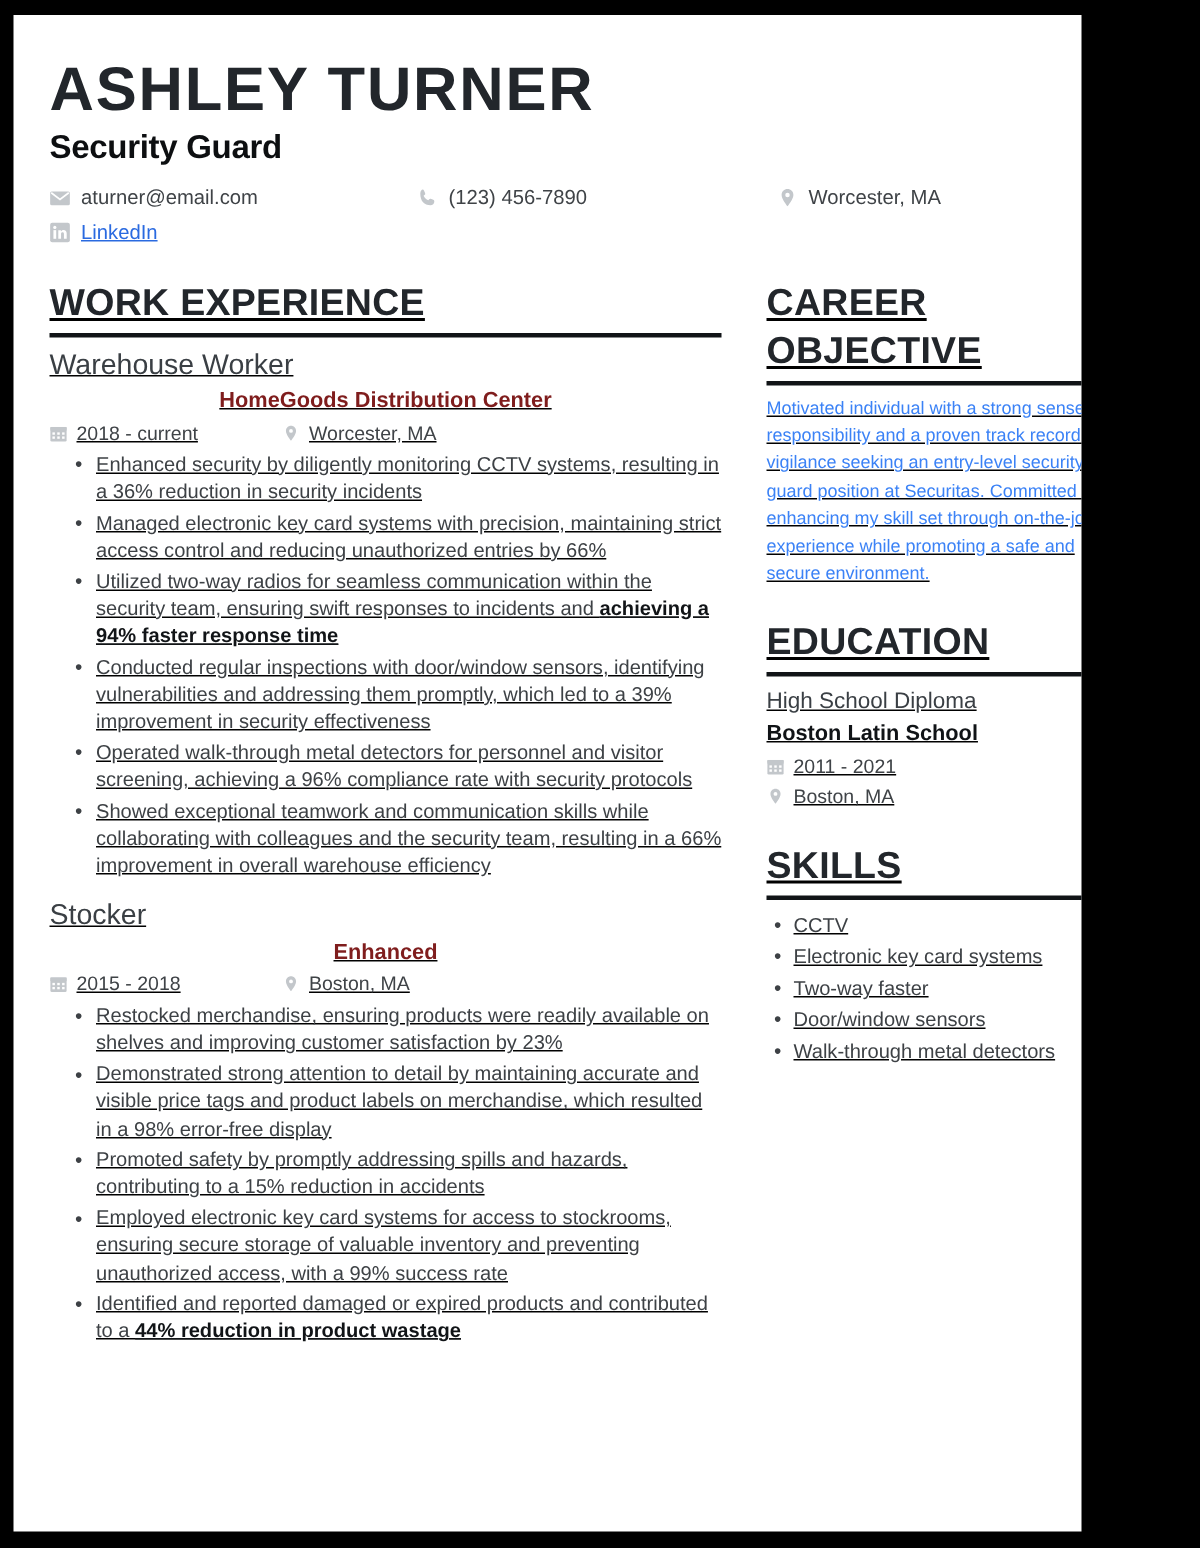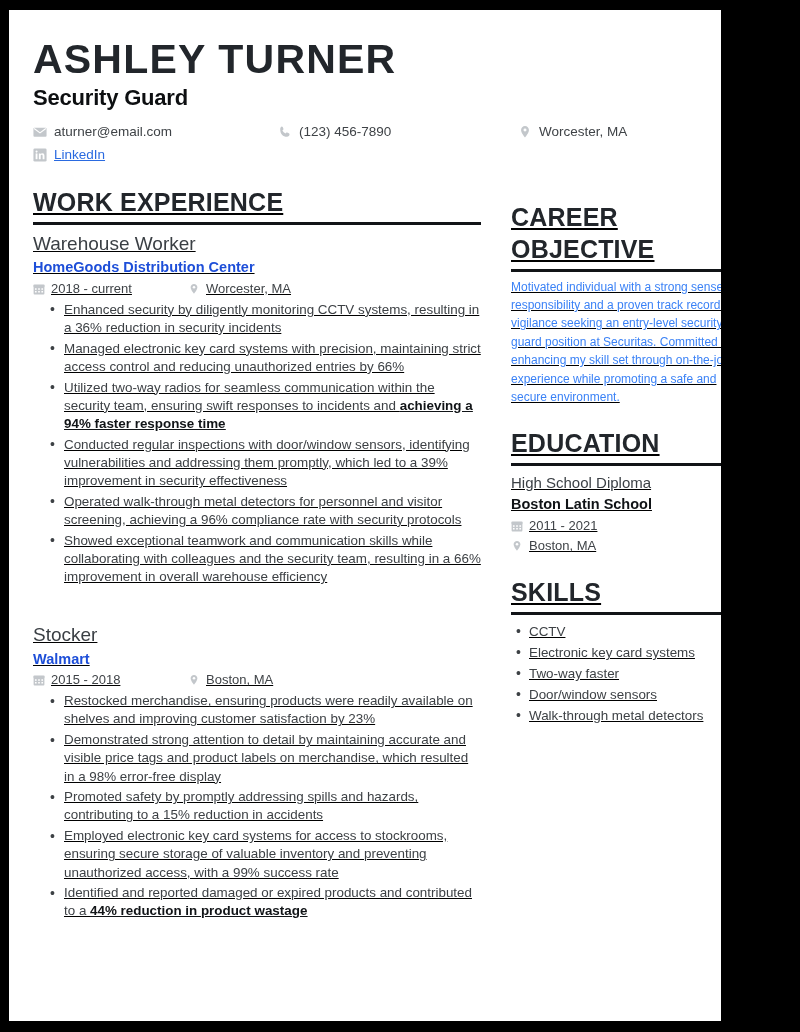--- a/index.html
+++ b/index.html
@@ -96,34 +96,35 @@
     text-transform: uppercase;
   }
   .rule {
     border-bottom: 3.5px solid #111417;
     margin: 3px 0 6px 0;
   }
   .rule-right { border-bottom: 3.5px solid #111417; margin: 3px 0 6px 0; }
 
   
   .job { margin-bottom: 2px; }
-  .job + .job { margin-top: 36px; }
+  .job + .job { margin-top: 12px; }
   .role {
     font-size: 19px;
     font-weight: 400;
     color: #3a3f44;
     line-height: 1.35;
     margin: 3px 0 1px 0;
   }
   .company {
     font-size: 14.5px;
     font-weight: 700;
-    color: #1d4ed8;
+    color: #7f1d1d;
     line-height: 1.4;
     margin: 0 0 2px 0;
+    text-align: center;
   }
   .meta-row {
     display: flex;
     align-items: center;
     margin: 1px 0 3px 0;
   }
   .meta-item {
     display: flex;
     align-items: center;
     gap: 6px;
@@ -198,21 +199,21 @@
   }
   ul.skills li::before {
     content: "•";
     position: absolute;
     left: -13px;
     top: 0;
     color: #3d4145;
     font-size: 14px;
   }
   .sec-block { margin-top: 22px; }
-  .sec-block.first { margin-top: 15px; }
+  .sec-block.first { margin-top: 0; }
 </style>
 </head>
 <body>
 
 <div class="page-frame">
   <div class="page">
 
     <div>
       <h1 class="name">ASHLEY TURNER</h1>
       <div class="job-title">Security Guard</div>
@@ -297,21 +298,21 @@
                   <li><span>Enhanced security by diligently monitoring CCTV systems, resulting in a 36% reduction in security incidents</span></li>
                   <li><span>Managed electronic key card systems with precision, maintaining strict access control and reducing unauthorized entries by 66%</span></li>
                   <li><span>Utilized two-way radios for seamless communication within the security team, ensuring swift responses to incidents and </span><span class="hl">achieving a 94% faster response time</span></li>
                   <li><span>Conducted regular inspections with door/window sensors, identifying vulnerabilities and addressing them promptly, which led to a 39% improvement in security effectiveness</span></li>
                   <li><span>Operated walk-through metal detectors for personnel and visitor screening, achieving a 96% compliance rate with security protocols</span></li>
                   <li><span>Showed exceptional teamwork and communication skills while collaborating with colleagues and the security team, resulting in a 66% improvement in overall warehouse efficiency</span></li>
                 </ul>
               </div>
               <div class="job">
                 <div class="role">Stocker</div>
-                <div class="company">Walmart</div>
+                <div class="company">Enhanced</div>
                 <div class="meta-row">
                   <div class="meta-item meta-date">
                     <span class="ico"><svg width="12" height="12" viewBox="0 0 16 16">
                         <rect x="0.8" y="2.2" width="14.4" height="13" rx="1.2" fill="#c3c7cb"></rect>
                         <rect x="0.8" y="2.2" width="14.4" height="3.2" fill="#c3c7cb"></rect>
                         <rect x="2.6" y="7" width="2.2" height="2.1" fill="#fff"></rect>
                         <rect x="6.9" y="7" width="2.2" height="2.1" fill="#fff"></rect>
                         <rect x="11.2" y="7" width="2.2" height="2.1" fill="#fff"></rect>
                         <rect x="2.6" y="10.6" width="2.2" height="2.1" fill="#fff"></rect>
                         <rect x="6.9" y="10.6" width="2.2" height="2.1" fill="#fff"></rect>

